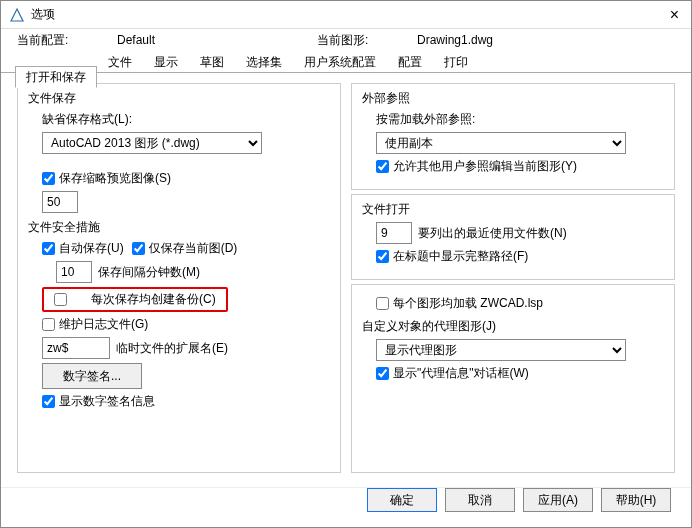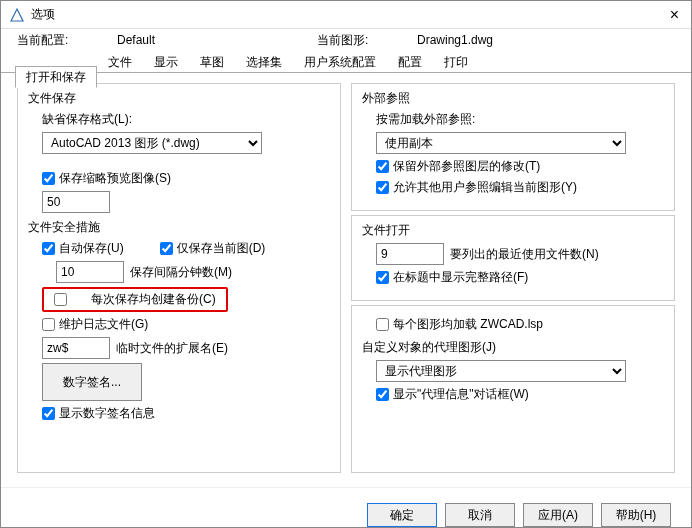--- a/index.html
+++ b/index.html
@@ -20,27 +20,27 @@
     .col { flex: 1; display: flex; flex-direction: column; }
     .group { border: 1px solid #ccc; padding: 6px 10px 10px 10px; flex: 1; margin-bottom:4px;}
     .group.noflex { flex: none; }
     .gtitle { font-size: 12px; margin-bottom: 4px; }
     .sub { margin-left: 14px; font-size: 12px; margin-bottom: 4px; }
     .row { display: flex; align-items: center; gap: 6px; margin: 4px 0 4px 14px; }
     .row.deep { margin-left: 28px; }
     select { width: 220px; height: 22px; border: 1px solid #888; background: #fff; font-size: 12px; padding: 0 4px; }
     select.wide2 { width: 250px; }
     input[type="text"] { height: 22px; border: 1px solid #888; padding: 0 4px; font-size: 12px; }
-    input.num { width: 68px; }
+    input.num { width: 36px; }
     input.ext { width: 68px; }
     .chk { display: flex; align-items: center; gap: 4px; margin: 4px 0 4px 14px; cursor: pointer; }
     .chk input { width: 13px; height: 13px; }
-    .btn-small { height: 38px; border: 1px solid #888; background: #efefef; padding: 0 20px; font-size: 12px; cursor: pointer; }
+    .btn-small { height: 26px; border: 1px solid #888; background: #efefef; padding: 0 20px; font-size: 12px; cursor: pointer; }
     .redbox { border: 2px solid #e00000; border-radius: 2px; padding: 2px 10px; display: inline-block; }
-    .footer { height: 40px; display: flex; align-items: flex-end; justify-content: flex-end; gap: 8px; padding-right: 20px; border-top: 1px solid #eee; }
+    .footer { height: 40px; display: flex; align-items: flex-start; justify-content: flex-end; gap: 8px; padding-right: 20px; border-top: 1px solid #eee; }
     .btn { width: 70px; height: 24px; border: 1px solid #888; background: #efefef; cursor: pointer; font-size: 12px; }
     .btn.primary { border: 1.5px solid #1a73e8; }
     .spacer { height: 8px; }
     .gtitle2 { font-size: 12px; margin: 6px 0 4px 0; }
   </style>
 </head>
 <body>
 
 <div class="window">
   <div class="titlebar">
@@ -85,21 +85,21 @@
         <div class="spacer"></div>
         <label class="chk">
           <input type="checkbox" checked="" style="">
           <span>保存缩略预览图像(S)</span>
         </label>
         <div class="row">
           <input class="num" type="text" value="50" style="">
         </div>
 
         <div class="gtitle2">文件安全措施</div>
-        <div style="display:flex; gap:36px; margin-left:14px;">
+        <div style="display:flex; gap:8px; margin-left:14px;">
           <label class="chk" style="margin:0;">
             <input type="checkbox" checked="" style="">
             <span>自动保存(U)</span>
           </label>
           <label class="chk" style="margin:0;">
             <input type="checkbox" checked="" style="">
             <span>仅保存当前图(D)</span>
           </label>
         </div>
         <div class="row deep">
@@ -136,24 +136,20 @@
       <div class="group noflex">
         <div class="gtitle">外部参照</div>
         <div class="sub">按需加载外部参照:</div>
         <div class="row">
           <select class="wide2">
             <option>使用副本</option>
           </select>
         </div>
         <label class="chk">
           <input type="checkbox" checked="" style="">
-          <span>保留外部参照图层的修改(T)</span>
-        </label>
-        <label class="chk">
-          <input type="checkbox" checked="" style="">
           <span>允许其他用户参照编辑当前图形(Y)</span>
         </label>
       </div>
 
       <div class="group noflex">
         <div class="gtitle">文件打开</div>
         <div class="row">
           <input class="num" type="text" value="9" style="">
           <span>要列出的最近使用文件数(N)</span>
         </div>

